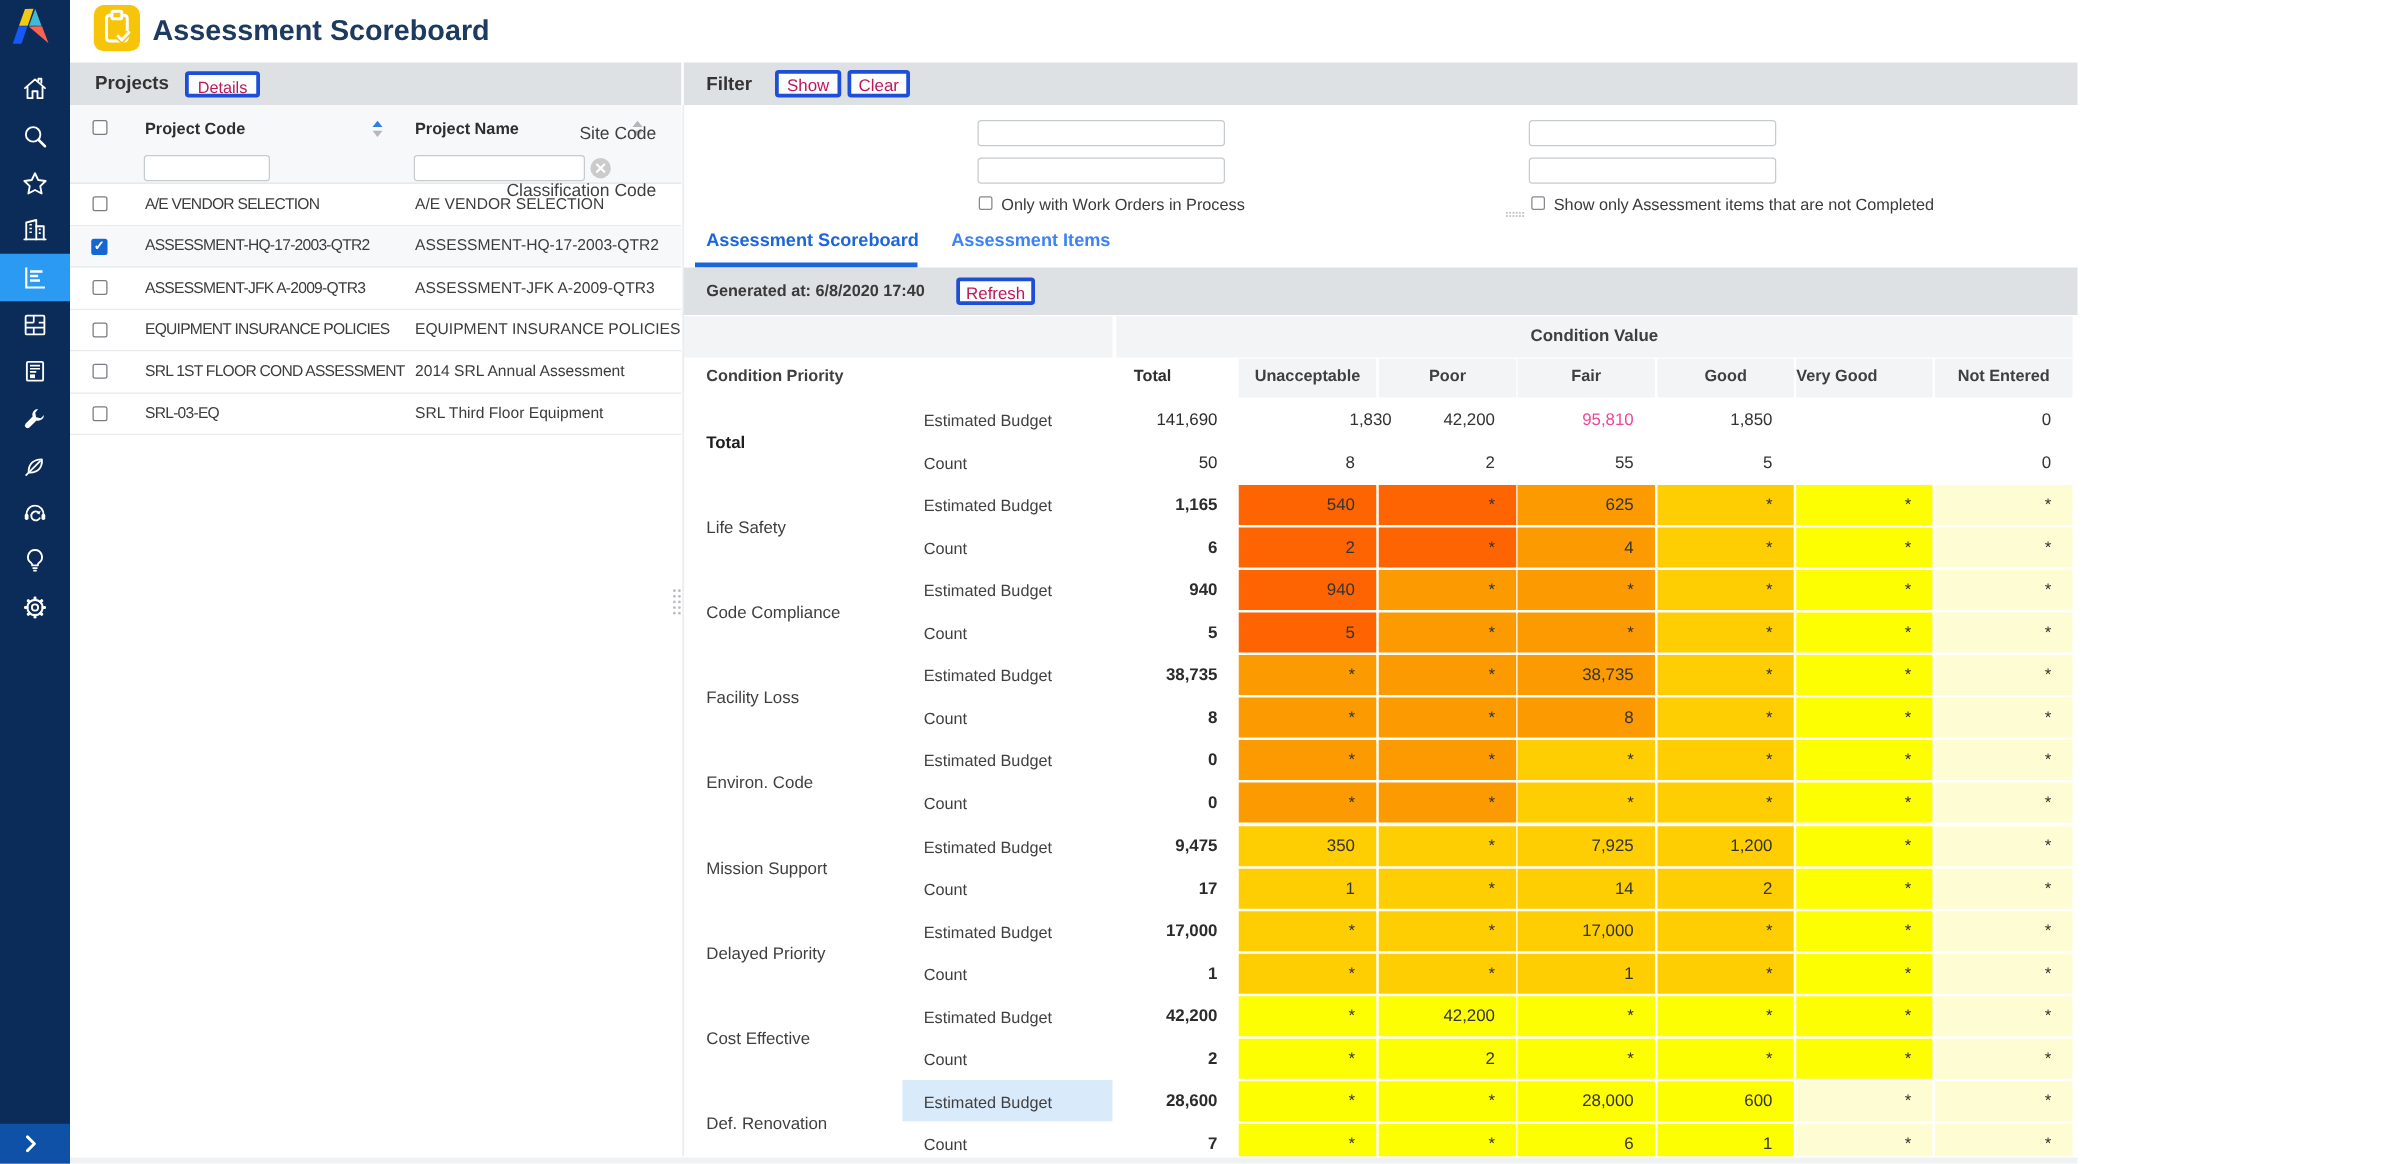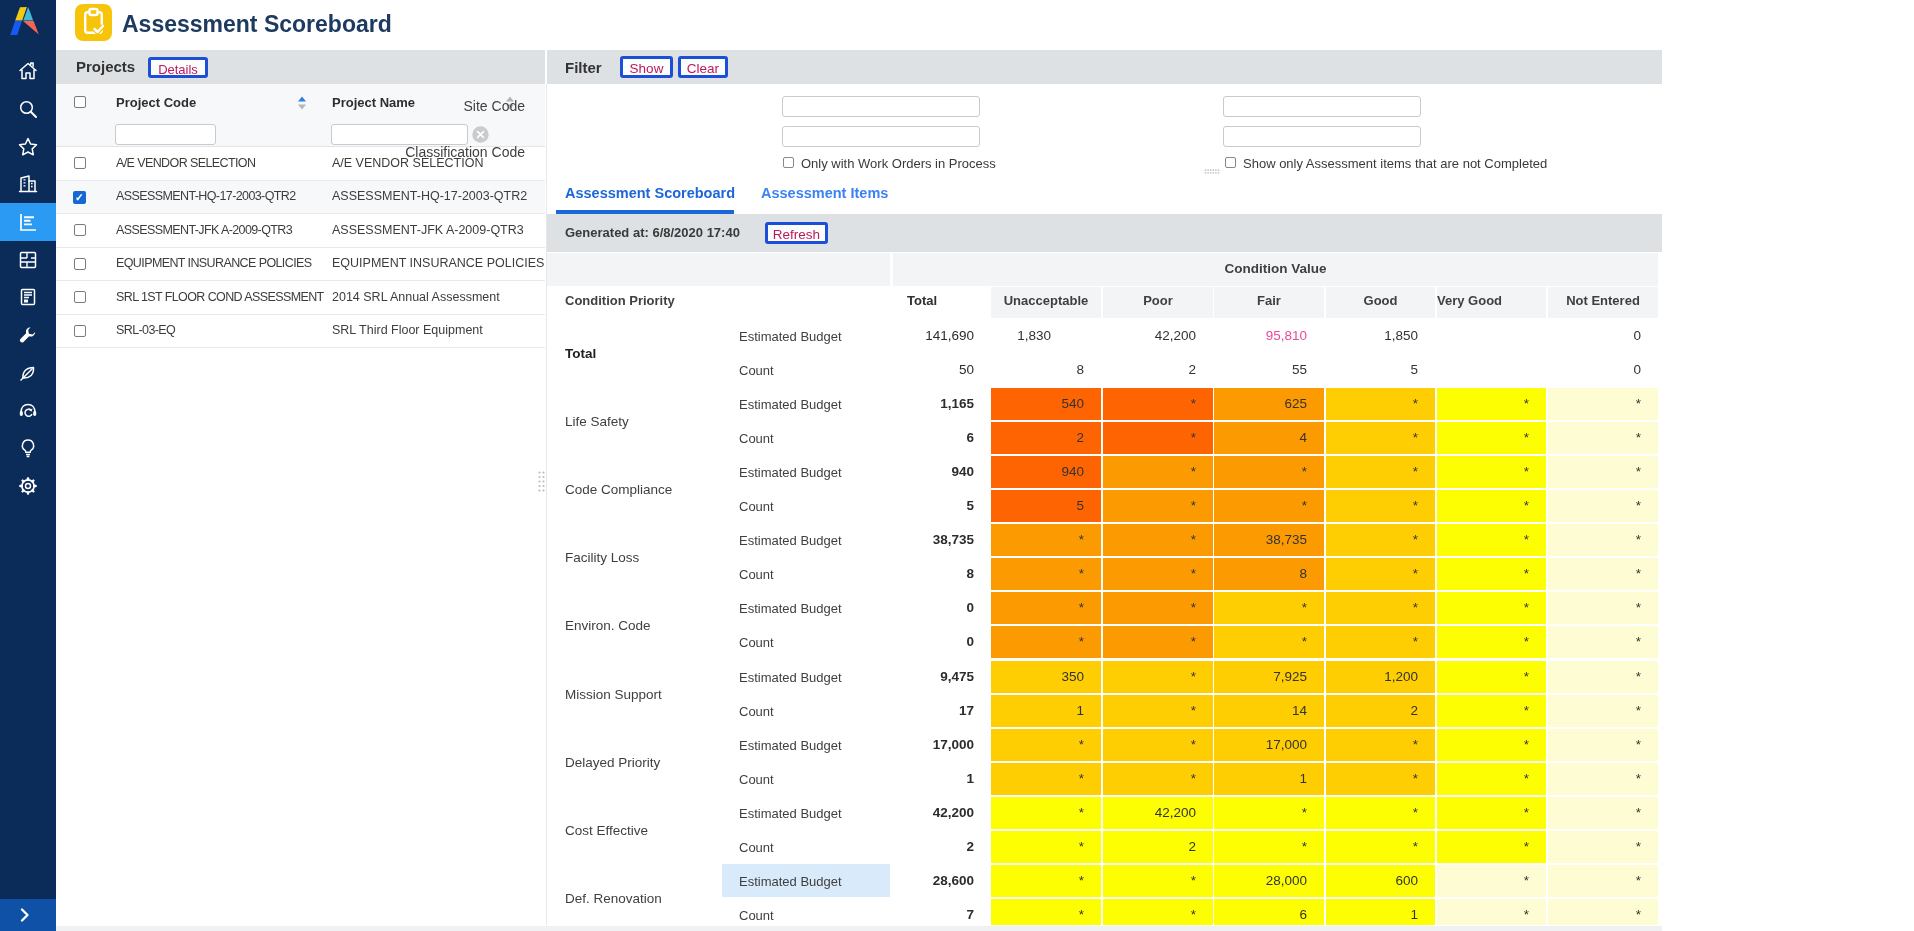--- a/index.html
+++ b/index.html
@@ -230,21 +230,21 @@
 <div class="txt" style="left:1326px;top:293px;width:109px;text-align:center;font-size:13px;font-weight:700;color:#3f3f3f;">Good</div>
 <div class="ab" style="left:1437px;top:286.5px;width:109px;height:31px;background:#f3f4f6;"></div>
 <div class="txt" style="left:1437px;top:293px;width:109px;text-align:left;font-size:13px;font-weight:700;color:#3f3f3f;">Very Good</div>
 <div class="ab" style="left:1548px;top:286.5px;width:110px;height:31px;background:#f3f4f6;"></div>
 <div class="txt" style="left:1548px;top:293px;width:110px;text-align:center;font-size:13px;font-weight:700;color:#3f3f3f;">Not Entered</div>
 <div class="txt" style="left:565px;top:293px;font-size:13px;font-weight:700;color:#3f3f3f;">Condition Priority</div>
 <div class="txt" style="left:907px;top:293px;font-size:13px;font-weight:700;color:#2f2f2f;">Total</div>
 <div class="txt" style="left:565px;top:346.0px;font-size:13.5px;font-weight:700;color:#1f1f1f;">Total</div>
 <div class="txt" style="left:739px;top:328.5px;font-size:13px;color:#3f3f3f;">Estimated Budget</div>
 <div class="txt" style="left:890px;top:328px;width:84px;text-align:right;font-size:13.5px;font-weight:400;color:#2c2c2c;">141,690</div>
-<div class="txt" style="left:958px;top:328px;width:93px;text-align:right;font-size:13.5px;color:#333;">1,830</div>
+<div class="txt" style="left:1050px;top:328px;width:93px;text-align:center;font-size:13.5px;color:#333;">1,830</div>
 <div class="txt" style="left:1103px;top:328px;width:93px;text-align:right;font-size:13.5px;color:#333;">42,200</div>
 <div class="txt" style="left:1214px;top:328px;width:93px;text-align:right;font-size:13.5px;color:#ec4899;">95,810</div>
 <div class="txt" style="left:1326px;top:328px;width:92px;text-align:right;font-size:13.5px;color:#333;">1,850</div>
 <div class="txt" style="left:1548px;top:328px;width:93px;text-align:right;font-size:13.5px;color:#333;">0</div>
 <div class="txt" style="left:739px;top:362.5px;font-size:13px;color:#3f3f3f;">Count</div>
 <div class="txt" style="left:890px;top:362px;width:84px;text-align:right;font-size:13.5px;font-weight:400;color:#2c2c2c;">50</div>
 <div class="txt" style="left:991px;top:362px;width:93px;text-align:right;font-size:13.5px;color:#333;">8</div>
 <div class="txt" style="left:1103px;top:362px;width:93px;text-align:right;font-size:13.5px;color:#333;">2</div>
 <div class="txt" style="left:1214px;top:362px;width:93px;text-align:right;font-size:13.5px;color:#333;">55</div>
 <div class="txt" style="left:1326px;top:362px;width:92px;text-align:right;font-size:13.5px;color:#333;">5</div>

